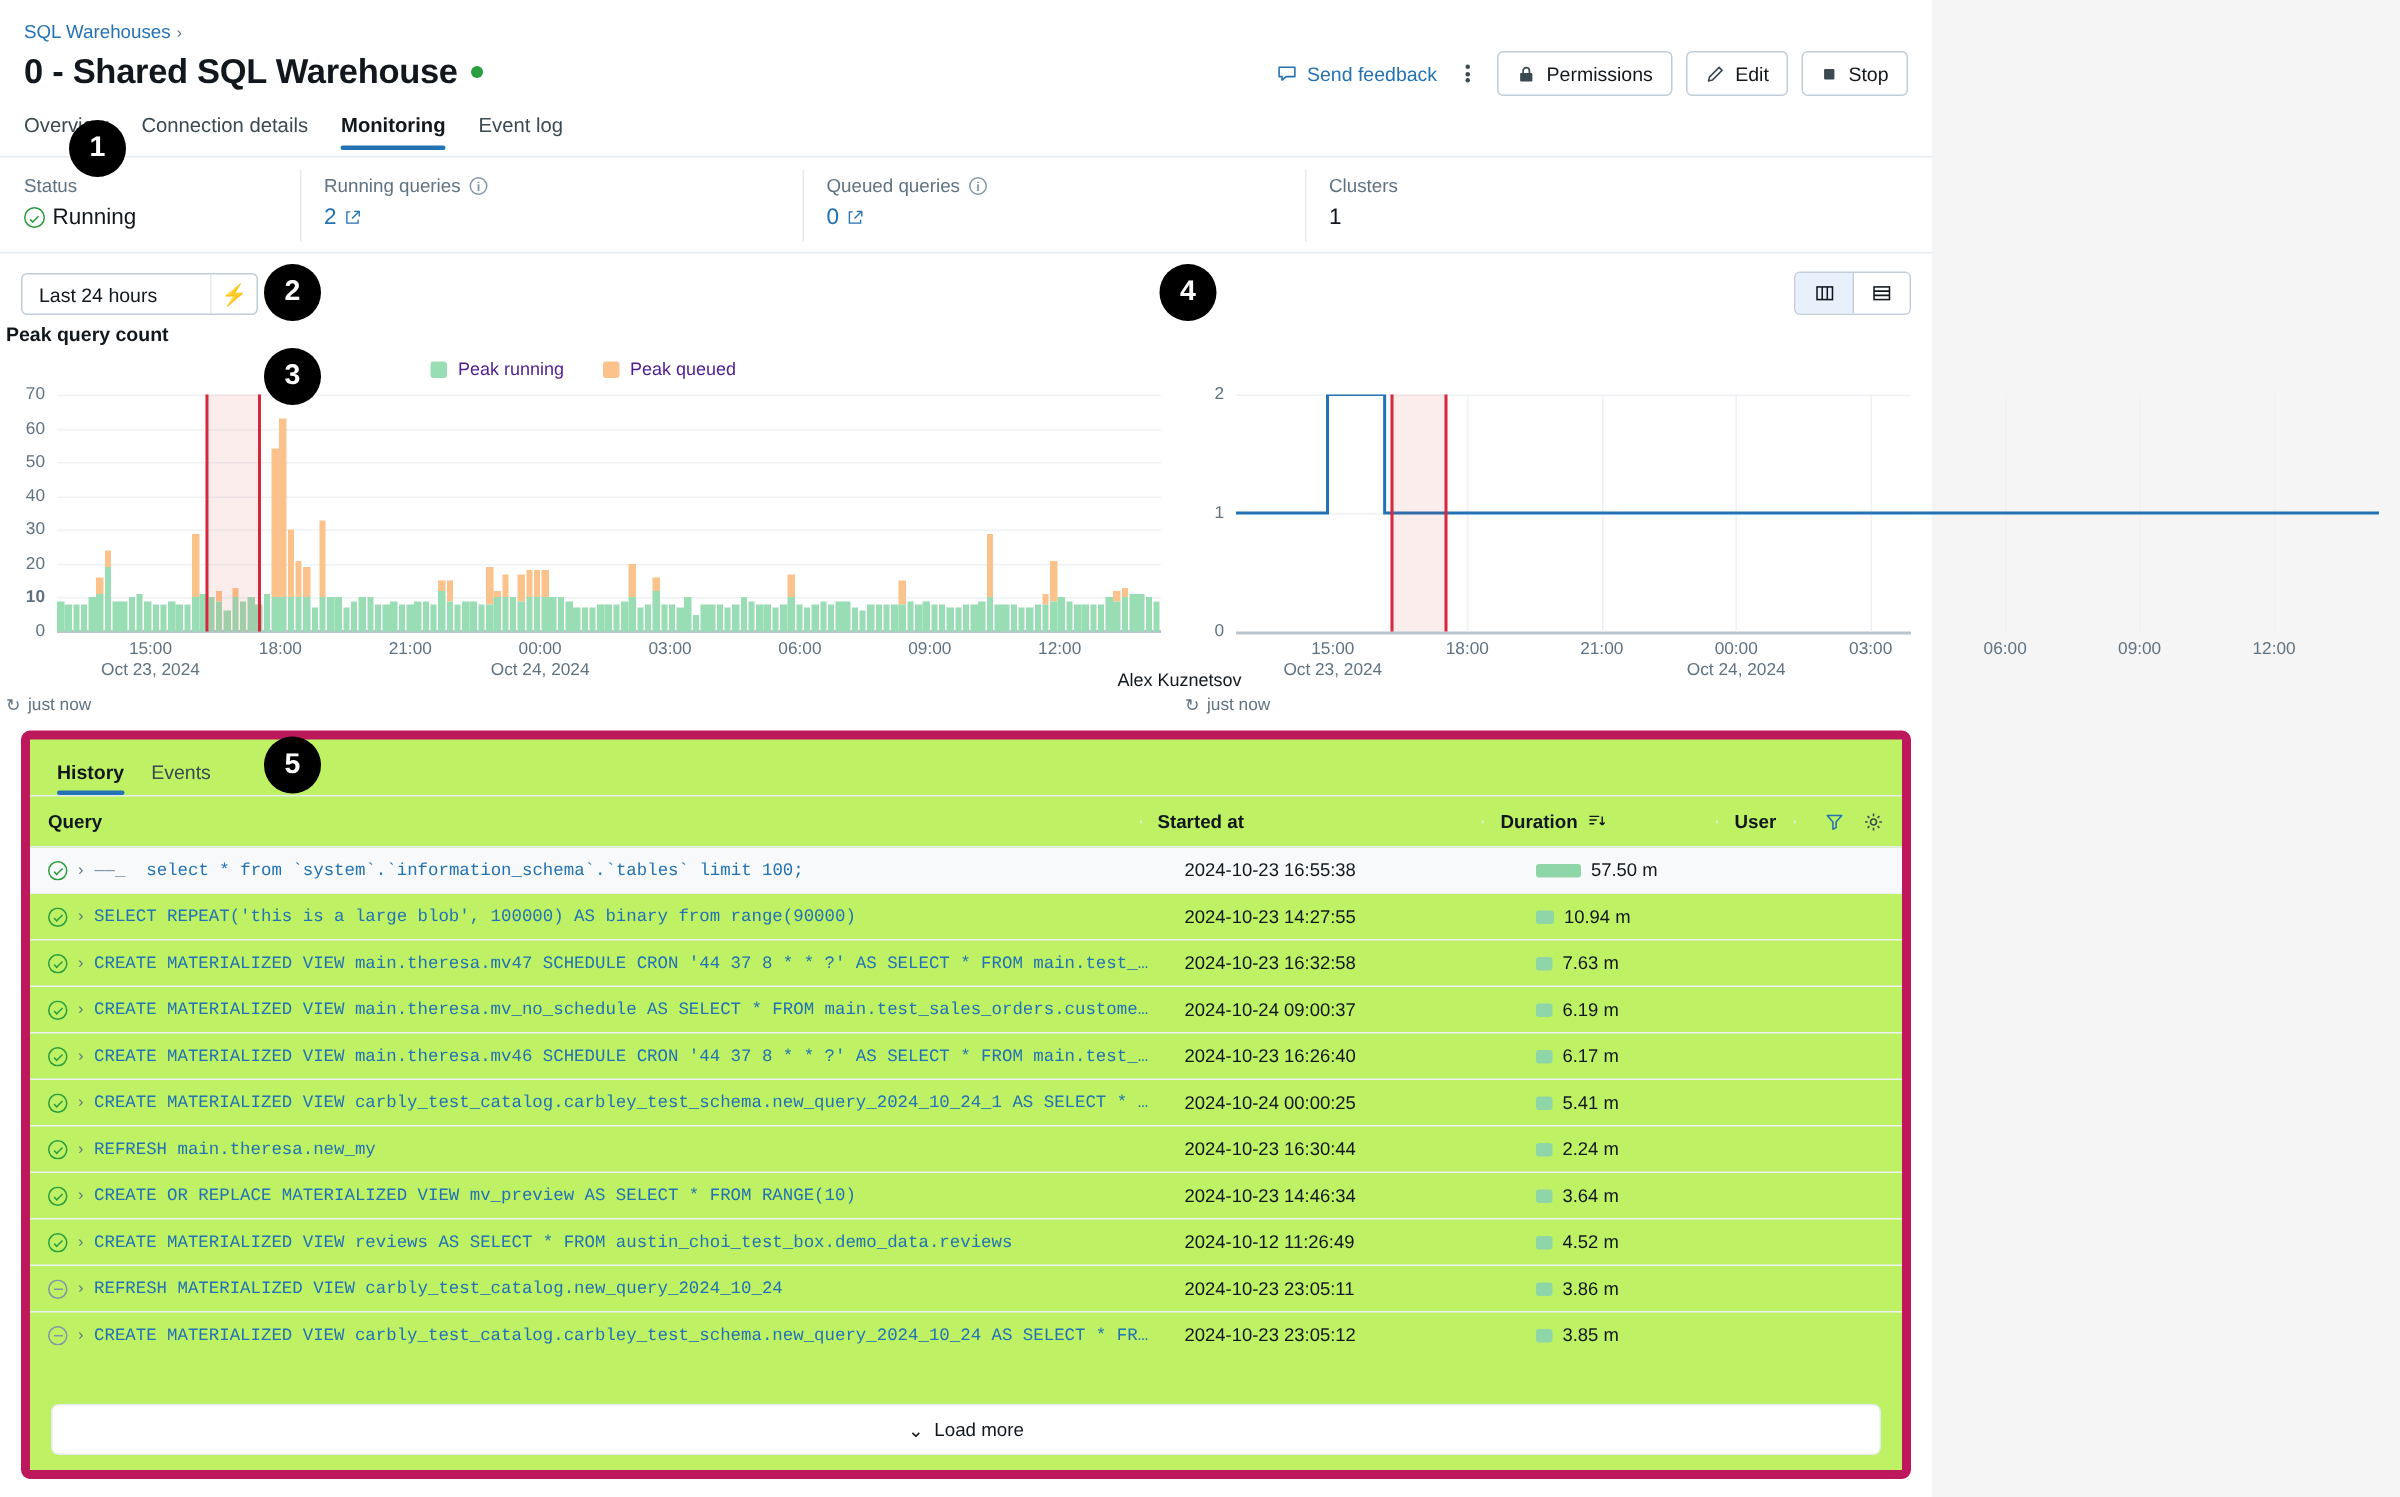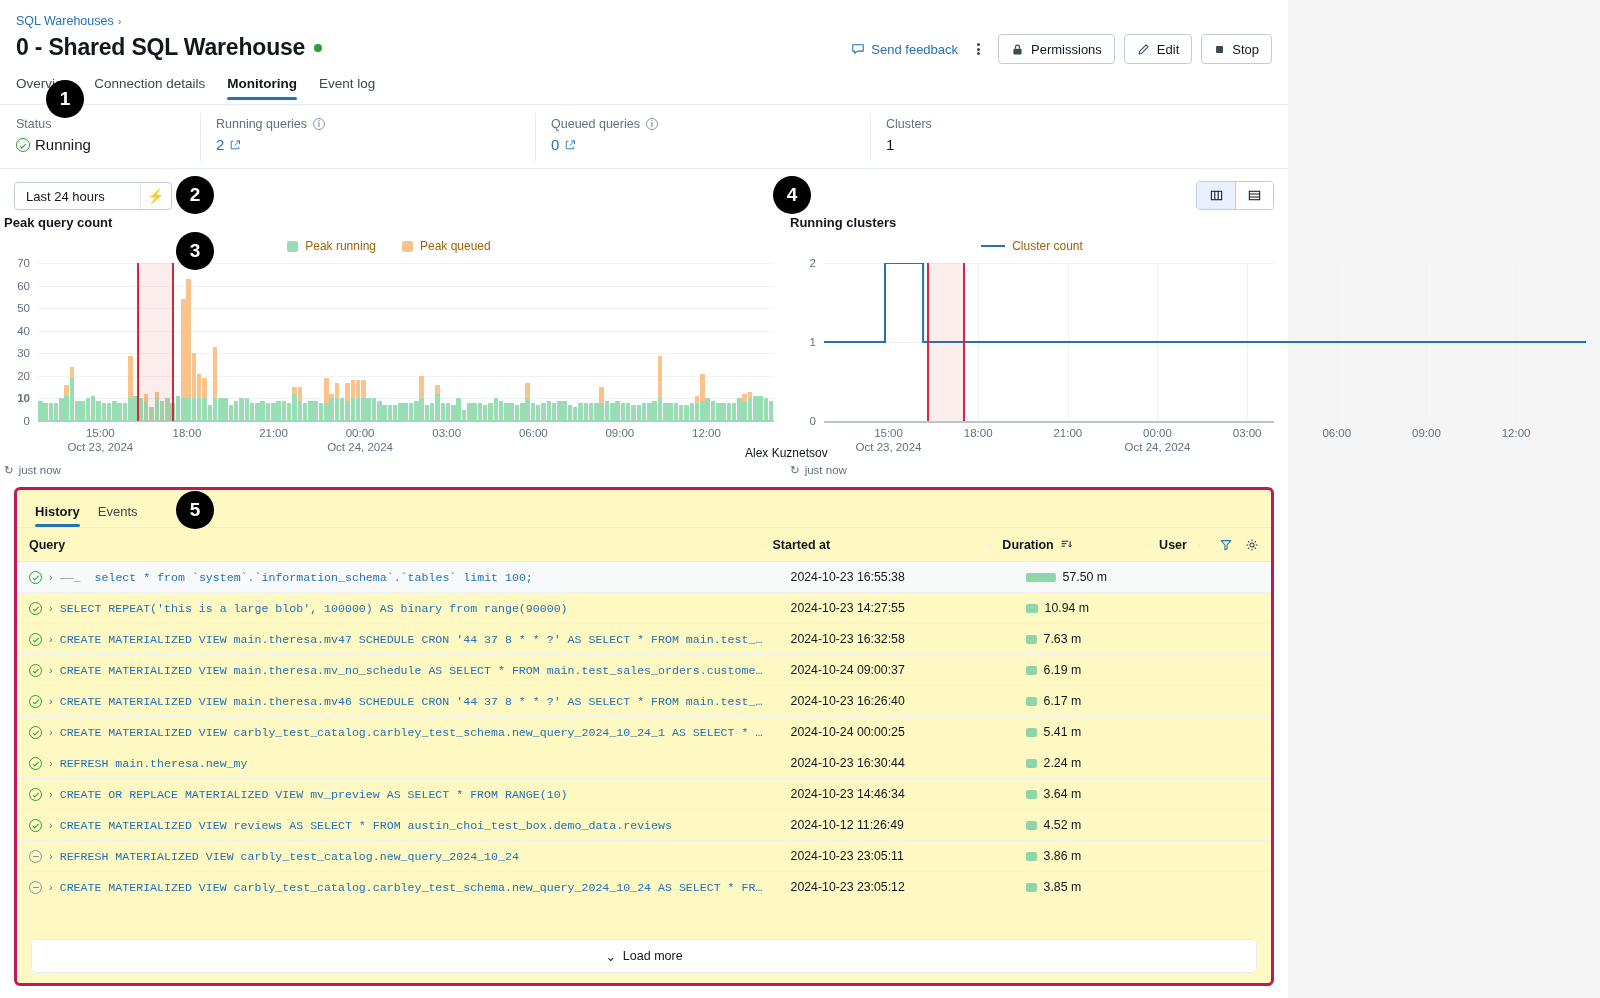--- a/index.html
+++ b/index.html
@@ -68,21 +68,21 @@
   .viewtoggle { position:absolute; right:14px; top:12px; display:flex; border:1px solid #c0cdd8; border-radius:4px; overflow:hidden; height:29px; }
   .viewtoggle .vt { width:38px; display:flex; align-items:center; justify-content:center; cursor:pointer; background:#fff; }
   .viewtoggle .vt.active { background:#e8f1fb; }
   .viewtoggle .vt + .vt { border-left:1px solid #c0cdd8; }
 
   .panel { position:absolute; top:46px; height:250px; }
   .panel.left { left:4px; width:770px; }
   .panel.right { left:790px; right:14px; }
   .panel-title { font-size:13px; font-weight:700; color:#11171c; }
 
-  .legend { position:absolute; top:24px; width:100%; display:flex; justify-content:center; gap:26px; font-size:12px; color:#a16207; }
+  .legend { position:absolute; top:24px; width:100%; display:flex; justify-content:center; gap:26px; font-size:12px; color:#4c1d95; }
   .legend .li { display:flex; align-items:center; gap:7px; cursor:pointer; }
   .legend .swatch { width:11px; height:11px; border-radius:2px; }
   .legend .lineswatch { width:24px; height:2.5px; background:#2272b4; }
 
   .plot { position:absolute; top:48px; left:0; right:0; height:158px; }
   .ylab { position:absolute; right:0; transform:translateY(-50%); font-size:11.5px; color:#5f7281; text-align:right; }
   .gridline { position:absolute; height:1px; background:#eef2f5; }
   .axisline { position:absolute; height:1.5px; background:#b9c4cc; }
   .vgrid { position:absolute; width:1px; background:#eef2f5; }
 
@@ -101,21 +101,21 @@
   .sel-band { position:absolute; top:0; bottom:0; background:rgba(227,59,59,.09); border-left:2px solid #d7263d; border-right:2px solid #d7263d; }
 
   .tooltip-name {
     position:absolute; left:742px; top:446px; font-size:12px; color:#11171c;
     background:#fff; padding:0 3px; white-space:nowrap;
   }
 
   
   .card {
     position:absolute; left:14px; right:14px; top:487px; bottom:12px;
-    border:3px solid #be185d; border-radius:6px; background:#fef9c3; overflow:hidden;
+    border:6px solid #be185d; border-radius:6px; background:#bef264; overflow:hidden;
   }
   .card-tabs { display:flex; gap:18px; padding:14px 18px 0 18px; }
   .ctab { font-size:13px; color:#3b4951; padding-bottom:8px; cursor:pointer; position:relative; }
   .ctab.active { color:#11171c; font-weight:600; }
   .ctab.active:after { content:""; position:absolute; left:0; right:0; bottom:0; height:3px; background:#2272b4; border-radius:2px; }
   .ctabs-rule { height:1px; background:#e4ecf1; }
 
   .thead { display:flex; align-items:center; height:34px; font-size:12.5px; color:#11171c; font-weight:600; border-bottom:1px solid #e4ecf1; }
   .th { padding:0 12px; position:relative; display:flex; align-items:center; gap:6px; }
   .th + .th:before { content:""; position:absolute; left:0; top:6px; bottom:6px; width:1px; background:#e4ecf1; }
@@ -878,27 +878,20 @@
           <div class="xtick" style="left: 615.873px;"><span>09:00</span></div>
           <div class="xtick" style="left: 702.461px;"><span>12:00</span></div>
         </div>
       <div class="refreshed" style="left:0; top:248px">
         <span>↻</span>
         <span>just now</span>
       </div>
     </div>
 
     <div class="panel right">
-      <div class="panel-title">Running clusters</div>
-      <div class="legend">
-        <div class="li">
-          <span class="lineswatch"></span>
-          <span>Cluster count</span>
-        </div>
-      </div>
       <div class="plot" id="plot-line">
           <div class="axisline" style="left: 34px; right: 0px; top: 158px;"></div>
           <div class="ylab" style="top: 158px; right: calc(100% - 26px); width: 26px;">0</div>
           <div class="gridline" style="left: 34px; right: 0px; top: 79px;"></div>
           <div class="ylab" style="top: 79px; right: calc(100% - 26px); width: 26px;">1</div>
           <div class="gridline" style="left: 34px; right: 0px; top: 0px;"></div>
           <div class="ylab" style="top: 0px; right: calc(100% - 26px); width: 26px;">2</div>
           <div class="vgrid" style="left: 188.193px; top: 0px; height: 158px;"></div>
           <div class="vgrid" style="left: 277.84px; top: 0px; height: 158px;"></div>
           <div class="vgrid" style="left: 367.487px; top: 0px; height: 158px;"></div>

